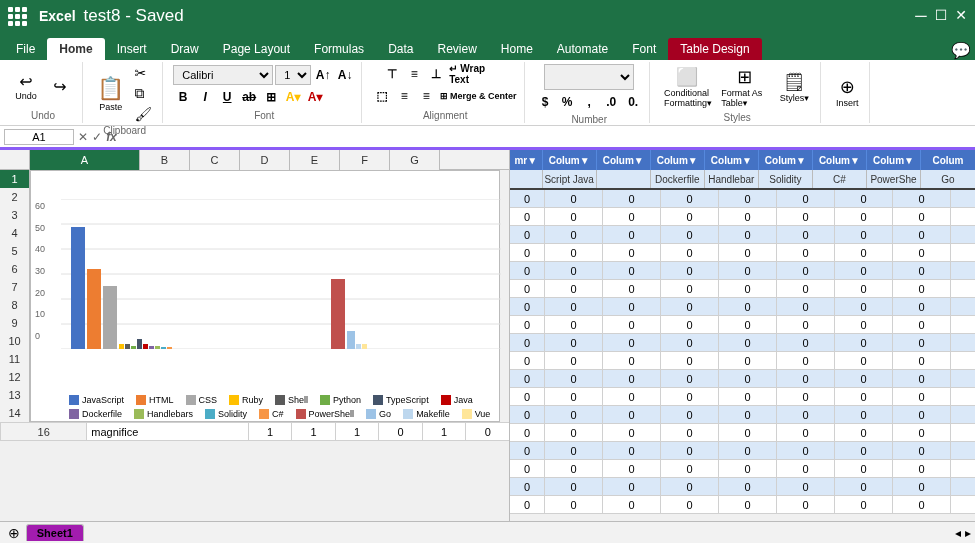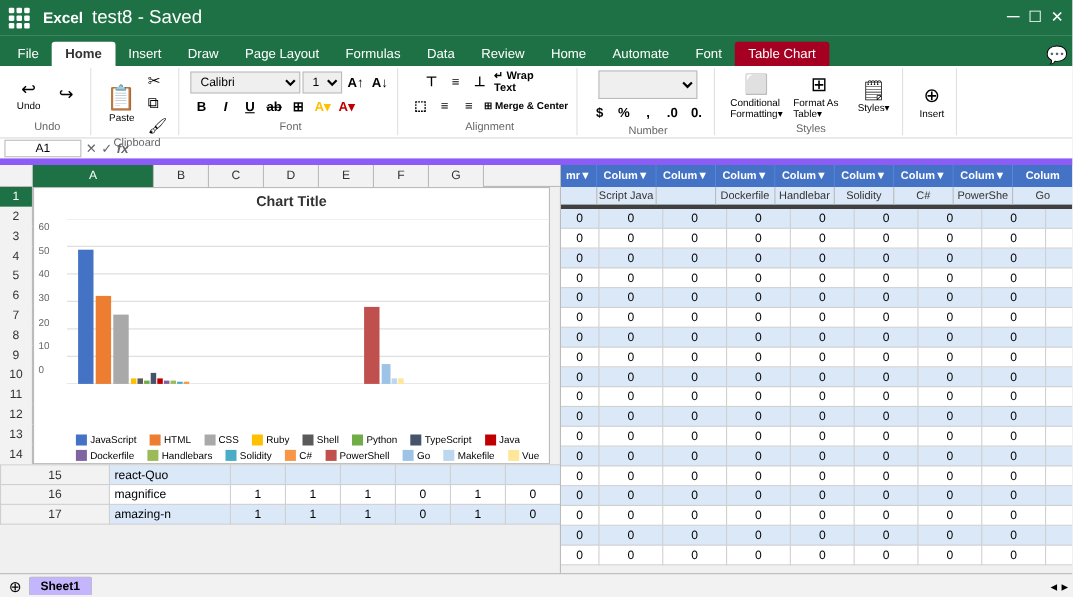--- a/index.html
+++ b/index.html
@@ -119,21 +119,21 @@
       font-size: 12px;
       display: flex;
       align-items: center;
       justify-content: center;
       border-radius: 2px;
     }
 
     
     #formula-bar {
       background: white;
-      border-bottom: 6px solid #8b5cf6;
+      border-bottom: 3px solid #8b5cf6;
       display: flex;
       align-items: center;
       height: 24px;
       padding: 0 4px;
       gap: 4px;
     }
     .name-box {
       border: 1px solid #bbb;
       padding: 1px 4px;
       font-size: 11px;
@@ -274,21 +274,21 @@
     }
     .sheet-tab {
       padding: 2px 10px;
       font-size: 11px;
       border: 1px solid #bbb;
       border-bottom: none;
       background: white;
       cursor: pointer;
       border-radius: 3px 3px 0 0;
     }
-    .sheet-tab.active { background: #c4b5fd; font-weight: 600; }
+    .sheet-tab.active { background: #a21caf; font-weight: 600; }
 
     
     .table-design-tab {
       background: #a50021;
       color: white !important;
       padding: 4px 12px;
       border-radius: 3px 3px 0 0;
     }
 
     
@@ -324,21 +324,21 @@
   <div class="ribbon-tab active">Home</div>
   <div class="ribbon-tab">Insert</div>
   <div class="ribbon-tab">Draw</div>
   <div class="ribbon-tab">Page Layout</div>
   <div class="ribbon-tab">Formulas</div>
   <div class="ribbon-tab">Data</div>
   <div class="ribbon-tab">Review</div>
   <div class="ribbon-tab">Home</div>
   <div class="ribbon-tab">Automate</div>
   <div class="ribbon-tab">Font</div>
-  <div class="ribbon-tab table-design-tab">Table Chart</div>
+  <div class="ribbon-tab table-design-tab">Table Design</div>
   <div style="margin-left:auto;display:flex;align-items:center;">
     <span style="color:white;font-size:16px;cursor:pointer;">💬</span>
   </div>
 </div>
 
 <div id="ribbon-toolbar">
 
   <div class="ribbon-group">
     <div class="ribbon-group-content">
       <div class="ribbon-btn">
@@ -494,21 +494,20 @@
         <div class="row-num" style="height:18px;line-height:18px;">8</div>
         <div class="row-num" style="height:18px;line-height:18px;">9</div>
         <div class="row-num" style="height:18px;line-height:18px;">10</div>
         <div class="row-num" style="height:18px;line-height:18px;">11</div>
         <div class="row-num" style="height:18px;line-height:18px;">12</div>
         <div class="row-num" style="height:18px;line-height:18px;">13</div>
         <div class="row-num" style="height:18px;line-height:18px;">14</div>
       </div>
 
       <div id="chart-container" style="position:relative;width:470px;height:252px;background:white;border:1px solid #bbb;margin:0;">
-        <div class="chart-title">Chart Title</div>
 
         <div class="y-axis">
           <span>0</span>
           <span>10</span>
           <span>20</span>
           <span>30</span>
           <span>40</span>
           <span>50</span>
           <span>60</span>
         </div>
@@ -623,69 +622,49 @@
           <div class="legend-item">
               <span class="legend-color" style="background:#ffe699;"></span>
               <span>Vue</span>
             </div>
         </div>
       </div>
     </div>
 
     <table class="sheet-table" style="width:510px;">
       <tbody>
-        <tr class="stripe-blue">
-          <td class="row-num">15</td>
-          <td style="width:110px;">react-Quo</td>
-          <td style="width:50px;"></td>
-          <td style="width:50px;"></td>
-          <td style="width:50px;"></td>
-          <td style="width:50px;"></td>
-          <td style="width:50px;"></td>
-          <td style="width:50px;"></td>
-        </tr>
         <tr class="stripe-white">
           <td class="row-num">16</td>
           <td>magnifice</td>
           <td style="text-align:center;">1</td>
           <td style="text-align:center;">1</td>
           <td style="text-align:center;">1</td>
           <td style="text-align:center;">0</td>
           <td style="text-align:center;">1</td>
           <td style="text-align:center;">0</td>
         </tr>
-        <tr class="stripe-blue">
-          <td class="row-num">17</td>
-          <td>amazing-n</td>
-          <td style="text-align:center;">1</td>
-          <td style="text-align:center;">1</td>
-          <td style="text-align:center;">1</td>
-          <td style="text-align:center;">0</td>
-          <td style="text-align:center;">1</td>
-          <td style="text-align:center;">0</td>
-        </tr>
       </tbody>
     </table>
   </div>
 
   <div id="right-sheet" style="overflow:hidden;">
 
     <div style="display:flex;background:#4472c4;height:20px;overflow:hidden;">
       <div style="width:35px;font-size:10px;color:white;background:#4472c4;border-right:1px solid #5588dd;display:flex;align-items:center;justify-content:center;font-weight:600;">mr▼</div>
       <div style="width:58px;font-size:10px;color:white;background:#4472c4;border-right:1px solid #5588dd;display:flex;align-items:center;justify-content:center;font-weight:600;">Colum▼</div>
       <div style="width:58px;font-size:10px;color:white;background:#4472c4;border-right:1px solid #5588dd;display:flex;align-items:center;justify-content:center;font-weight:600;">Colum▼</div>
       <div style="width:58px;font-size:10px;color:white;background:#4472c4;border-right:1px solid #5588dd;display:flex;align-items:center;justify-content:center;font-weight:600;">Colum▼</div>
       <div style="width:58px;font-size:10px;color:white;background:#4472c4;border-right:1px solid #5588dd;display:flex;align-items:center;justify-content:center;font-weight:600;">Colum▼</div>
       <div style="width:58px;font-size:10px;color:white;background:#4472c4;border-right:1px solid #5588dd;display:flex;align-items:center;justify-content:center;font-weight:600;">Colum▼</div>
       <div style="width:58px;font-size:10px;color:white;background:#4472c4;border-right:1px solid #5588dd;display:flex;align-items:center;justify-content:center;font-weight:600;">Colum▼</div>
       <div style="width:58px;font-size:10px;color:white;background:#4472c4;border-right:1px solid #5588dd;display:flex;align-items:center;justify-content:center;font-weight:600;">Colum▼</div>
       <div style="width:58px;font-size:10px;color:white;background:#4472c4;display:flex;align-items:center;justify-content:center;font-weight:600;">Colum</div>
     </div>
 
-    <div style="display:flex;background:#dae8f8;height:20px;border-bottom:4px solid #404040;">
+    <div style="display:flex;background:#dae8f8;height:20px;border-bottom:2px solid #404040;">
       <div style="width:35px;font-size:10px;color:#333;border-right:1px solid #bbb;display:flex;align-items:center;justify-content:center;"></div>
       <div style="width:58px;font-size:10px;color:#333;border-right:1px solid #bbb;display:flex;align-items:center;justify-content:center;">Script Java</div>
       <div style="width:58px;font-size:10px;border-right:1px solid #bbb;"></div>
       <div style="width:58px;font-size:10px;color:#333;border-right:1px solid #bbb;display:flex;align-items:center;justify-content:center;">Dockerfile</div>
       <div style="width:58px;font-size:10px;color:#333;border-right:1px solid #bbb;display:flex;align-items:center;justify-content:center;">Handlebar</div>
       <div style="width:58px;font-size:10px;color:#333;border-right:1px solid #bbb;display:flex;align-items:center;justify-content:center;">Solidity</div>
       <div style="width:58px;font-size:10px;color:#333;border-right:1px solid #bbb;display:flex;align-items:center;justify-content:center;">C#</div>
       <div style="width:58px;font-size:10px;color:#333;border-right:1px solid #bbb;display:flex;align-items:center;justify-content:center;">PowerShe</div>
       <div style="width:58px;font-size:10px;color:#333;display:flex;align-items:center;justify-content:center;">Go</div>
     </div>

